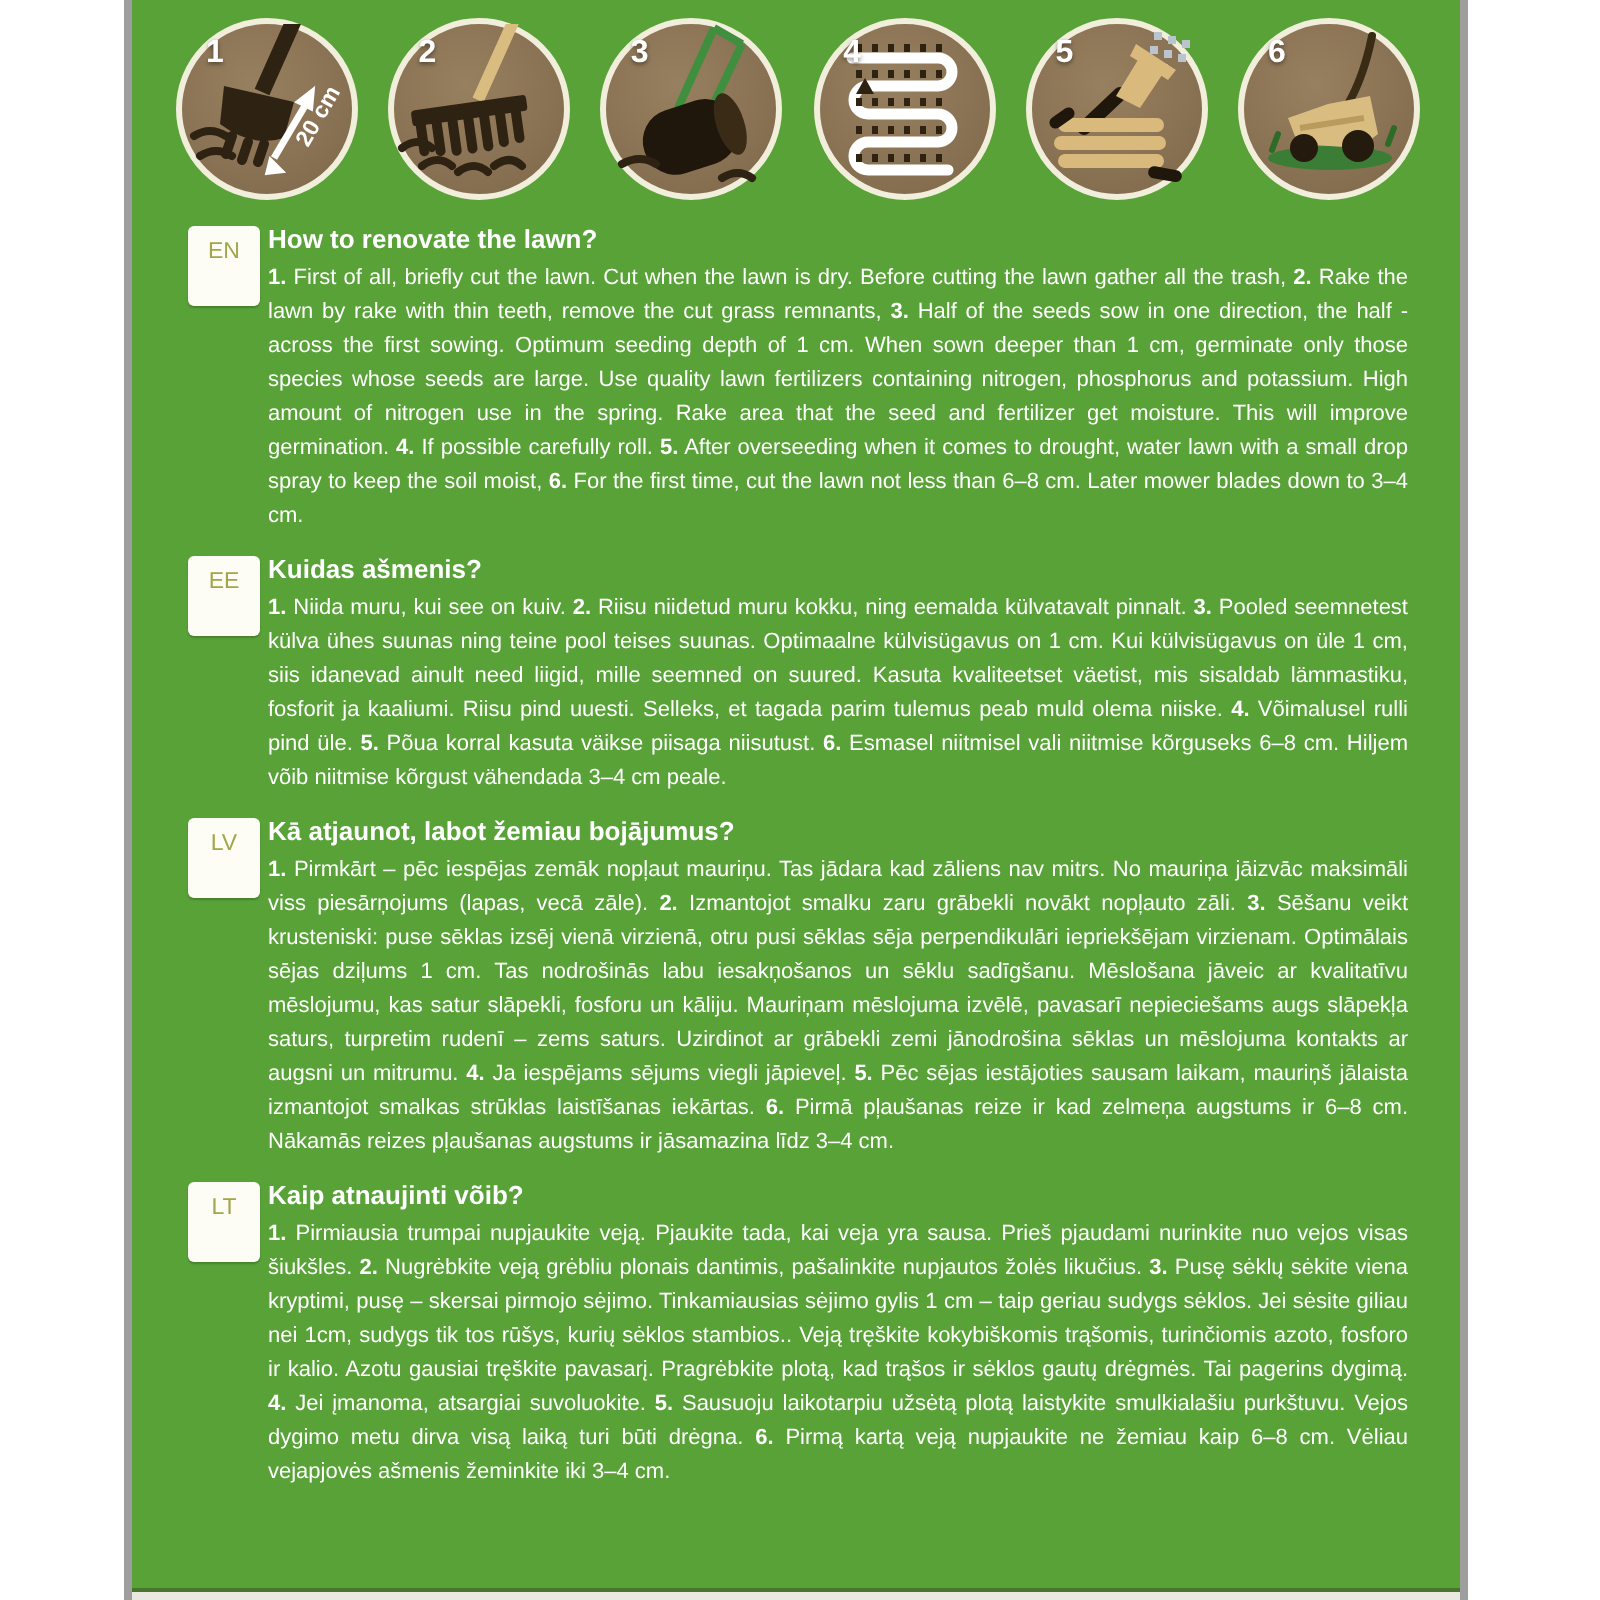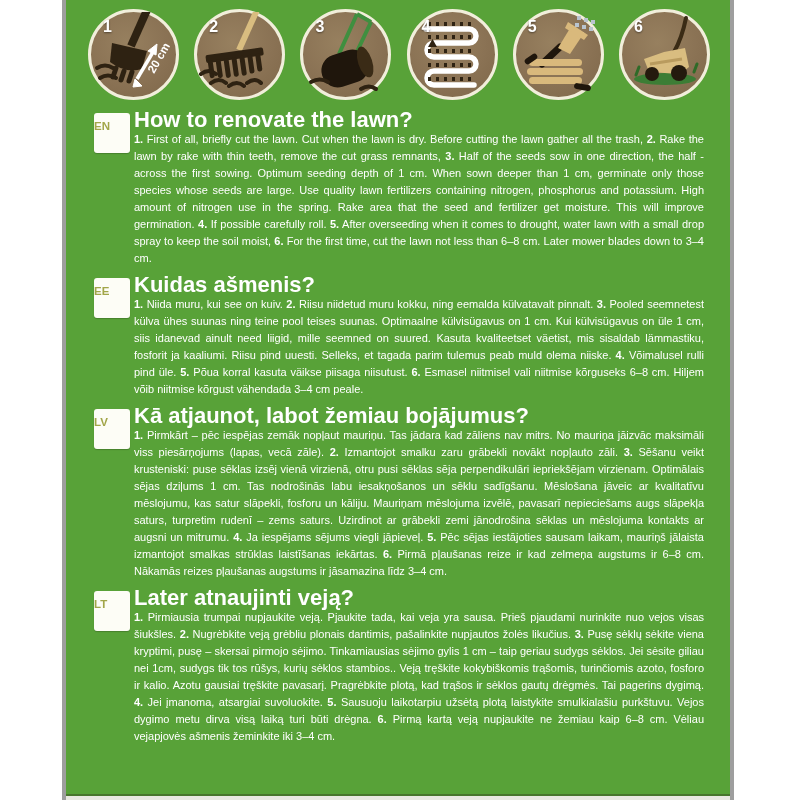--- a/index.html
+++ b/index.html
@@ -14,23 +14,23 @@
   .step-icon{position:relative;width:91px;height:91px;border-radius:50%;
          background:radial-gradient(circle at 42% 36%,#97805f 0%,#8a7254 55%,#7e6749 100%);
          border:3px solid #f1eedb;box-sizing:border-box;flex:0 0 auto;}
   .step-num{position:absolute;left:12px;top:6px;color:#fff;font-weight:bold;font-size:16px;
          text-shadow:0 1px 2px rgba(0,0,0,.45);z-index:2;}
   .step-icon svg{position:absolute;left:0;top:0;width:85px;height:85px;}
   
   .sections{padding:6px 26px 0 28px;color:#fff;}
   .section{position:relative;padding-left:40px;margin-bottom:8px;}
   .lang-badge{position:absolute;left:0;top:3px;width:36px;height:40px;background:#fdfdf6;
-         border-radius:3px;color:#a2a649;font-size:11.5px;font-weight:bold;
+         border-radius:3px;color:#a2a649;font-size:11.5px;font-weight:normal;text-align:center;
          line-height:26px;box-shadow:0 1px 1px rgba(0,0,0,.2);}
-  .section h2{margin:0 0 2px 0;font-size:22px;line-height:19px;font-weight:bold;color:#fff;}
+  .section h2{margin:0 0 2px 0;font-size:13px;line-height:19px;font-weight:bold;color:#fff;}
   .section p{margin:0;font-size:11px;line-height:17px;text-align:justify;color:#fff;}
   .section p b{font-weight:bold;}
 </style>
 </head>
 <body>
 
 <div class="page">
   <div class="panel">
 
     <div class="icons-row">
@@ -145,21 +145,21 @@
       </div>
 
       <div class="section">
         <span class="lang-badge">LV</span>
         <h2>Kā atjaunot, labot žemiau bojājumus?</h2>
         <p><b>1.</b> Pirmkārt – pēc iespējas zemāk nopļaut mauriņu. Tas jādara kad zāliens nav mitrs. No mauriņa jāizvāc maksimāli viss piesārņojums (lapas, vecā zāle). <b>2.</b> Izmantojot smalku zaru grābekli novākt nopļauto zāli. <b>3.</b> Sēšanu veikt krusteniski: puse sēklas izsēj vienā virzienā, otru pusi sēklas sēja perpendikulāri iepriekšējam virzienam. Optimālais sējas dziļums 1 cm. Tas nodrošinās labu iesakņošanos un sēklu sadīgšanu. Mēslošana jāveic ar kvalitatīvu mēslojumu, kas satur slāpekli, fosforu un kāliju. Mauriņam mēslojuma izvēlē, pavasarī nepieciešams augs slāpekļa saturs, turpretim rudenī – zems saturs. Uzirdinot ar grābekli zemi jānodrošina sēklas un mēslojuma kontakts ar augsni un mitrumu. <b>4.</b> Ja iespējams sējums viegli jāpieveļ. <b>5.</b> Pēc sējas iestājoties sausam laikam, mauriņš jālaista izmantojot smalkas strūklas laistīšanas iekārtas. <b>6.</b> Pirmā pļaušanas reize ir kad zelmeņa augstums ir 6–8 cm. Nākamās reizes pļaušanas augstums ir jāsamazina līdz 3–4 cm.</p>
       </div>
 
       <div class="section">
         <span class="lang-badge">LT</span>
-        <h2>Later atnaujinti veją?</h2>
+        <h2>Kaip atnaujinti võib?</h2>
         <p><b>1.</b> Pirmiausia trumpai nupjaukite veją. Pjaukite tada, kai veja yra sausa. Prieš pjaudami nurinkite nuo vejos visas šiukšles. <b>2.</b> Nugrėbkite veją grėbliu plonais dantimis, pašalinkite nupjautos žolės likučius. <b>3.</b> Pusę sėklų sėkite viena kryptimi, pusę – skersai pirmojo sėjimo. Tinkamiausias sėjimo gylis 1 cm – taip geriau sudygs sėklos. Jei sėsite giliau nei 1cm, sudygs tik tos rūšys, kurių sėklos stambios.. Veją tręškite kokybiškomis trąšomis, turinčiomis azoto, fosforo ir kalio. Azotu gausiai tręškite pavasarį. Pragrėbkite plotą, kad trąšos ir sėklos gautų drėgmės. Tai pagerins dygimą. <b>4.</b> Jei įmanoma, atsargiai suvoluokite. <b>5.</b> Sausuoju laikotarpiu užsėtą plotą laistykite smulkialašiu purkštuvu. Vejos dygimo metu dirva visą laiką turi būti drėgna. <b>6.</b> Pirmą kartą veją nupjaukite ne žemiau kaip 6–8 cm. Vėliau vejapjovės ašmenis žeminkite iki 3–4 cm.</p>
       </div>
 
     </div>
 
     <div class="panel-bottom-edge"></div>
   </div>
 </div>
 
 </body></html>

